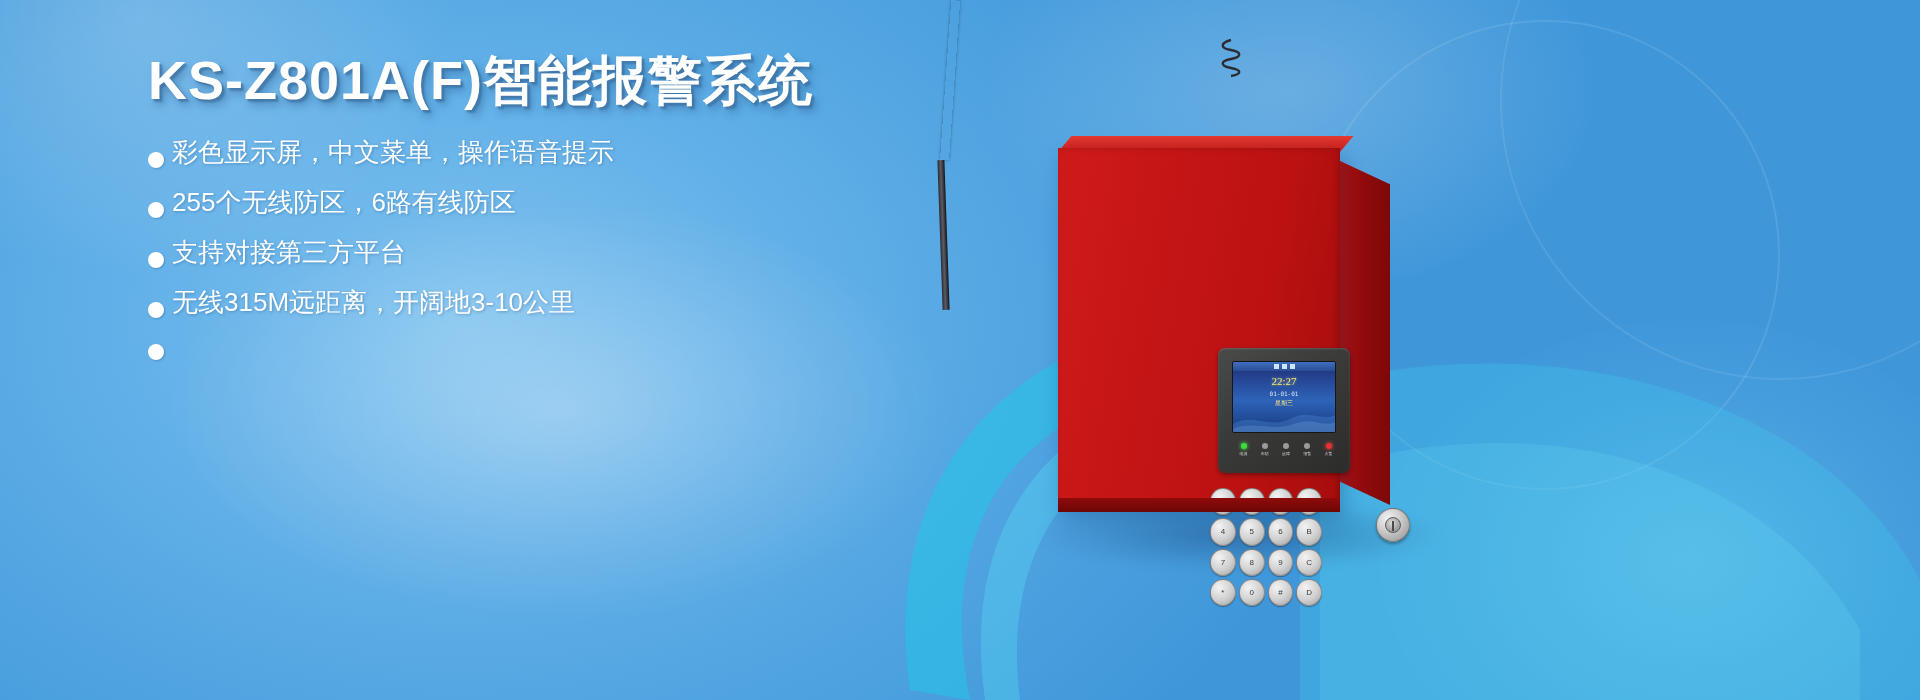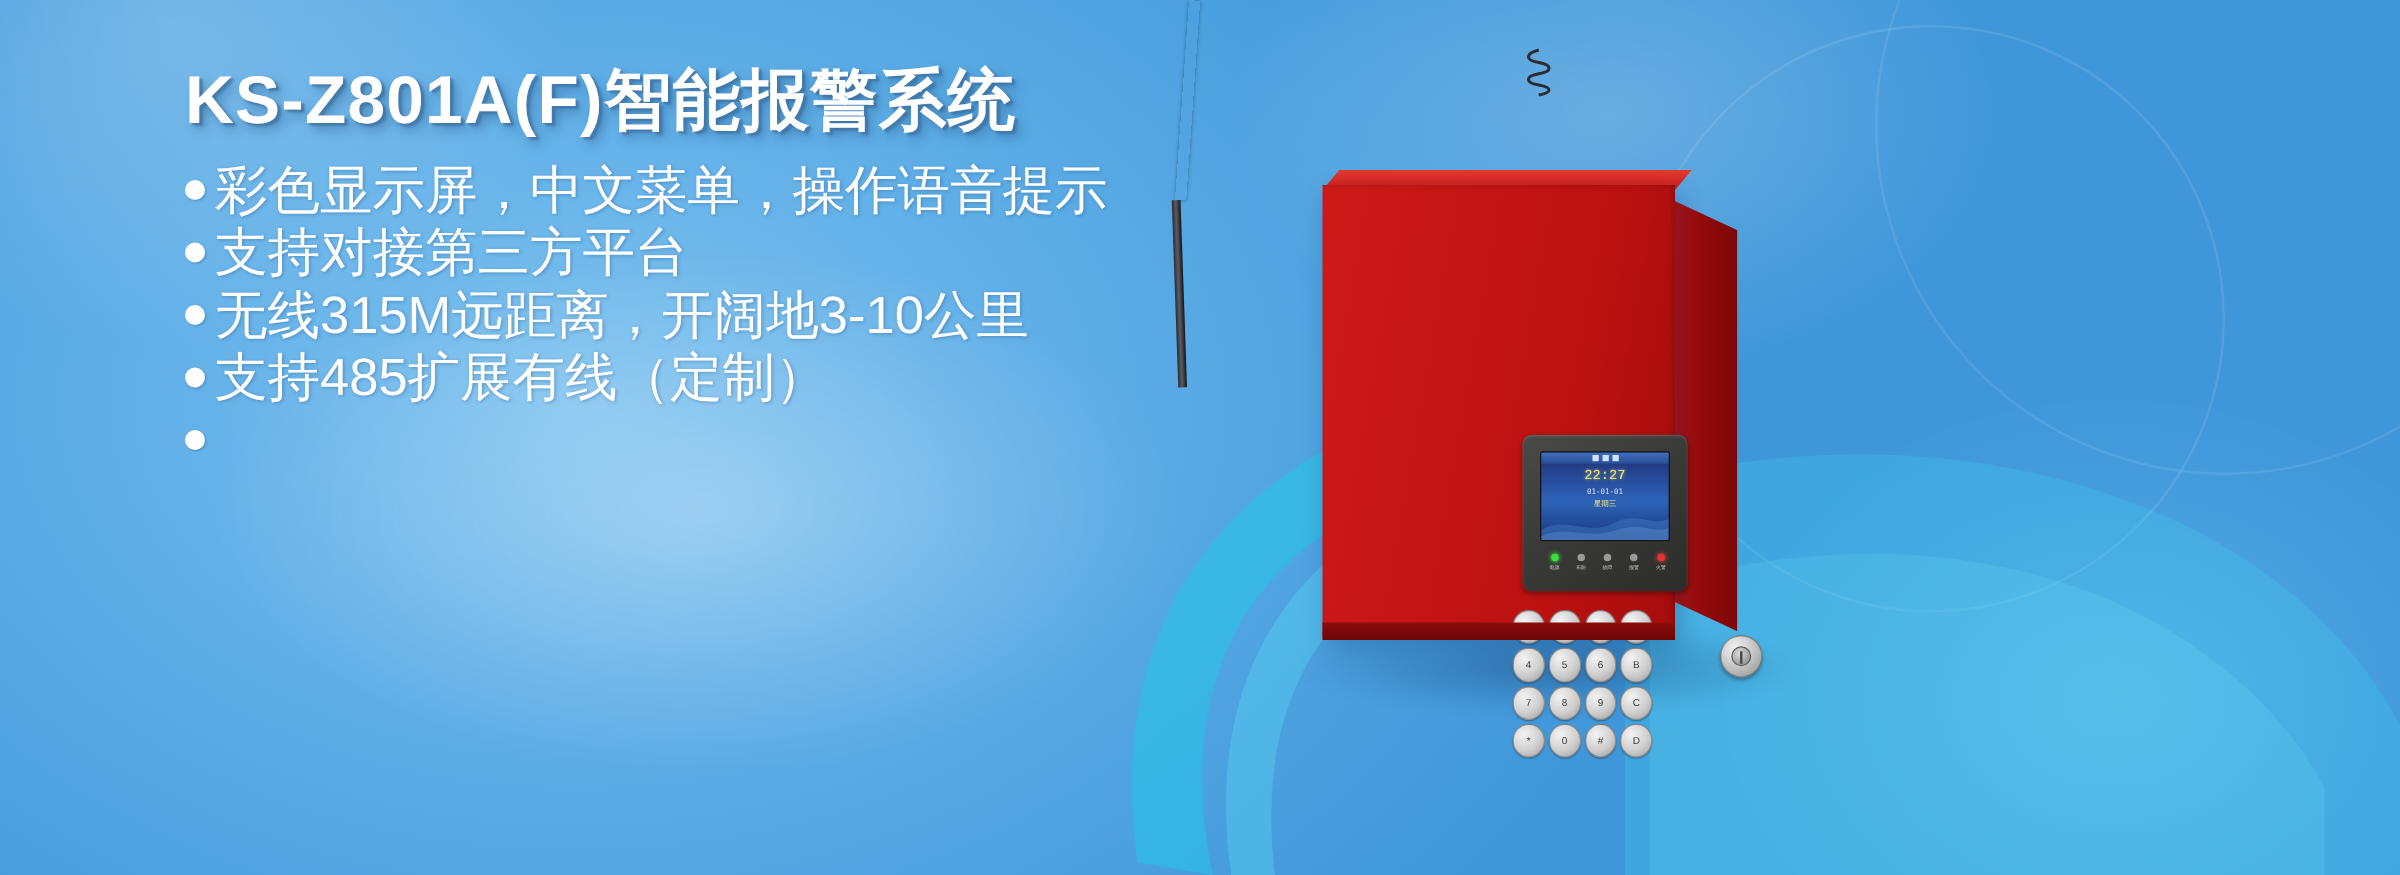--- a/index.html
+++ b/index.html
@@ -74,22 +74,22 @@
       2px 2px 0 rgba(70,120,165,0.55),
       3px 3px 2px rgba(40,90,140,0.45),
       5px 6px 9px rgba(30,70,120,0.38);
   }
   #feature-list {
     list-style: none;
     margin-top: 18px;
   }
   .feature-item {
     display: flex;
-    align-items: flex-start;
-    font-size: 42px;
+    align-items: center;
+    font-size: 26px;
     line-height: 50px;
     color: #ffffff;
     font-weight: 500;
     white-space: nowrap;
     text-shadow: 1px 1px 3px rgba(35,85,135,0.40);
   }
   .bullet-dot {
     flex: 0 0 auto;
     width: 16px; height: 16px;
     border-radius: 50%;
@@ -202,21 +202,21 @@
     width: 100%; height: 9px;
     background: linear-gradient(180deg, #3f6fc0, #2a4e96);
     display: flex; align-items: center; justify-content: center; gap: 3px;
   }
   .lcd-sbicon { width: 5px; height: 5px; background: #cfe3ff; }
   #lcd-time {
     position: absolute; left: 0; top: 13px; width: 100%;
     text-align: center;
     color: #f4e96a;
     font-size: 11px;
-    font-family: Liberation Mono, monospace;
+    font-family: Liberation Serif, serif;
     text-shadow: 0 0 3px rgba(255,240,120,0.7);
   }
   #lcd-date {
     position: absolute; left: 0; top: 28px; width: 100%;
     text-align: center;
     color: #d8e6ff;
     font-size: 6px;
     font-family: "DejaVu Sans Mono", monospace;
   }
   #lcd-status-line {
@@ -308,32 +308,32 @@
     </svg>
   </div>
 
   <div id="text-block">
     <div id="product-title">KS-Z801A(F)智能报警系统</div>
 
     <ul id="feature-list">
       <li class="feature-item">
         <span class="bullet-dot"></span>
         <span class="feature-text">彩色显示屏，中文菜单，操作语音提示</span>
+      </li>
+      <li class="feature-item">
+        <span class="bullet-dot"></span>
+        <span class="feature-text">255个无线防区，6路有线防区</span>
       </li>
       <li class="feature-item">
         <span class="bullet-dot"></span>
         <span class="feature-text">支持对接第三方平台</span>
       </li>
       <li class="feature-item">
         <span class="bullet-dot"></span>
         <span class="feature-text">无线315M远距离，开阔地3-10公里</span>
-      </li>
-      <li class="feature-item">
-        <span class="bullet-dot"></span>
-        <span class="feature-text">支持485扩展有线（定制）</span>
       </li>
       <li class="feature-item">
         <span class="bullet-dot"></span>
       </li>
     </ul>
   </div>
 
   <div id="device">
 
     <div id="panel-shadow"></div>

